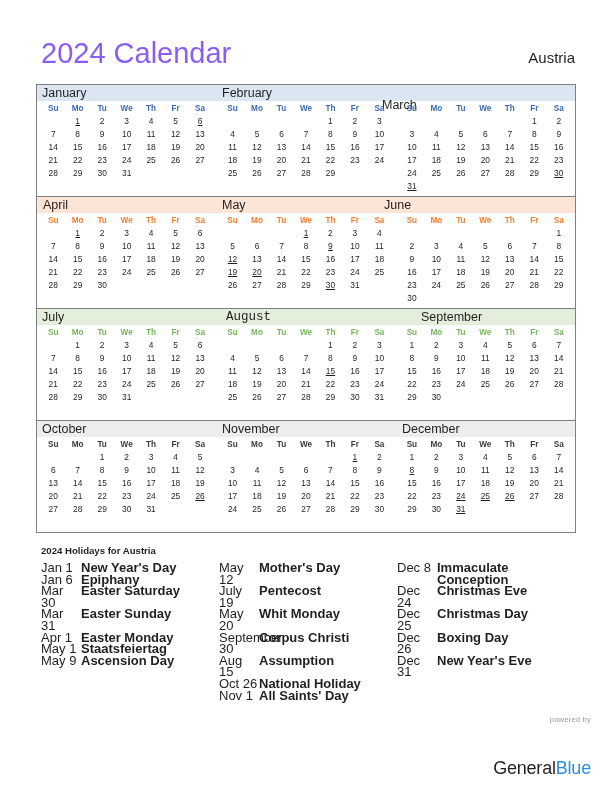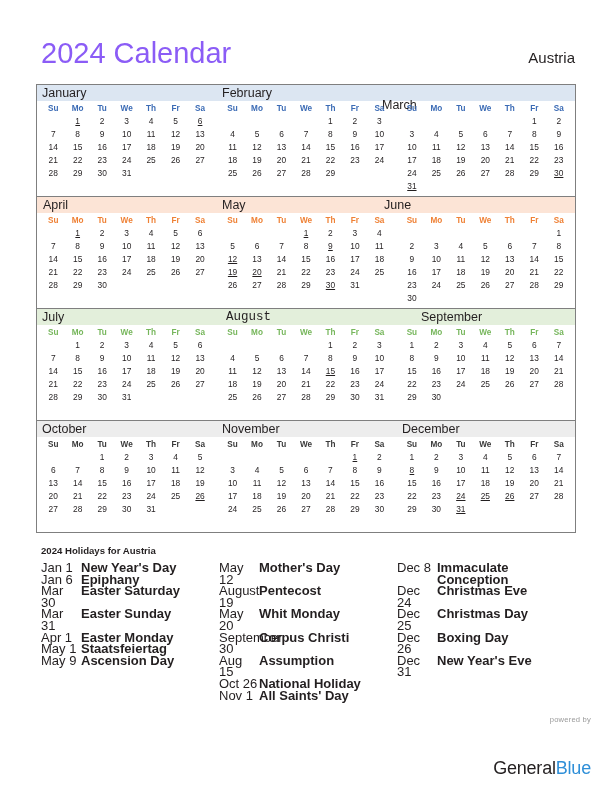--- a/index.html
+++ b/index.html
@@ -1002,21 +1002,21 @@
             <span class="hol-date">May 9</span>
             <span class="hol-name">Ascension Day</span>
           </div>
         </div>
         <div class="hol-col">
           <div class="hol-row">
             <span class="hol-date">May 12</span>
             <span class="hol-name">Mother's Day</span>
           </div>
           <div class="hol-row">
-            <span class="hol-date">August 19</span>
+            <span class="hol-date">July 19</span>
             <span class="hol-name">Pentecost</span>
           </div>
           <div class="hol-row">
             <span class="hol-date">May 20</span>
             <span class="hol-name">Whit Monday</span>
           </div>
           <div class="hol-row">
             <span class="hol-date">September 30</span>
             <span class="hol-name">Corpus Christi</span>
           </div>

